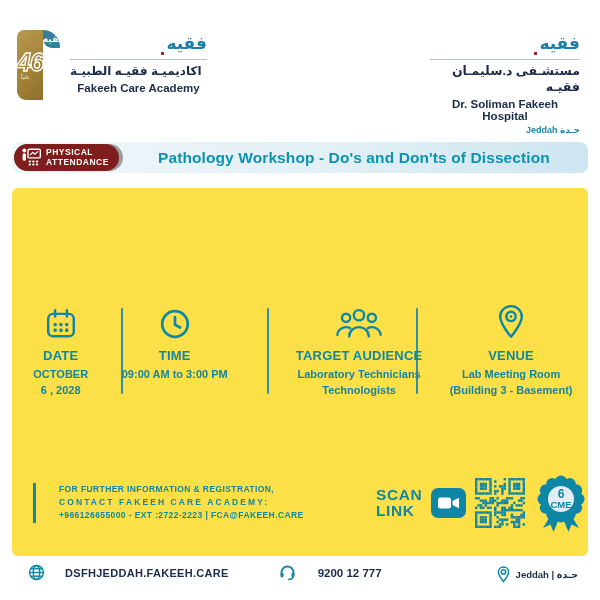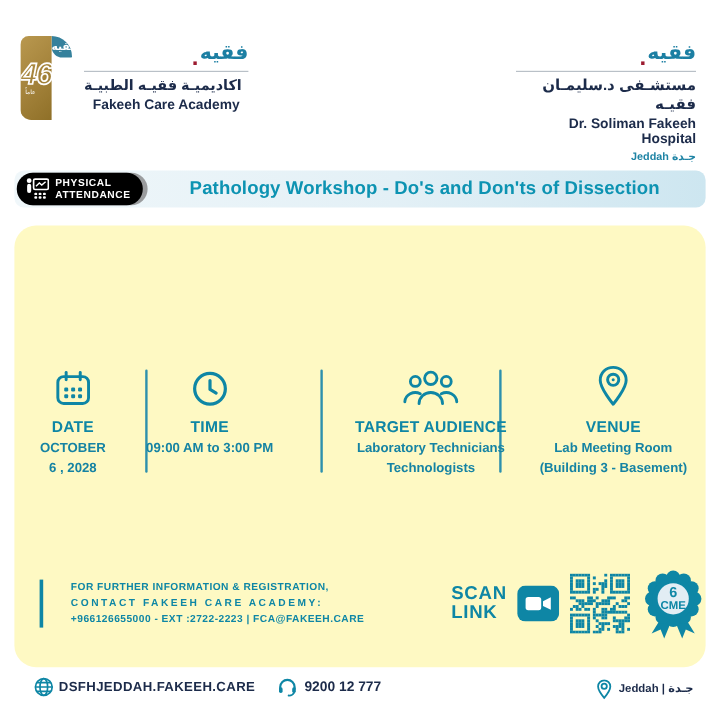--- a/index.html
+++ b/index.html
@@ -20,57 +20,57 @@
   .brand{top:33px;}
   .brand-left{left:70px;width:137px;}
   .brand-right{left:430px;width:150px;text-align:right;}
   .ar-logo{display:flex;align-items:flex-end;justify-content:flex-end;gap:1px;
            color:#1c7fa3;font-size:17px;font-weight:bold;line-height:1.1;height:21px;}
   .ar-logo .dot{color:#9c1b30;font-size:20px;line-height:.55;}
   .brand-divider{border:none;border-top:1px solid #b9c0c7;margin:5px 0 4px 0;}
   .brand-ar{color:#1c2b4a;font-size:12px;font-weight:600;text-align:left;line-height:1.25;}
   .brand-right .brand-ar{text-align:right;font-size:12.5px;}
   .brand-en{color:#1c2b4a;font-size:11.5px;font-weight:bold;margin-top:3px;text-align:center;}
-  .brand-right .brand-en{text-align:right;}
+  .brand-right .brand-en{text-align:center;}
   .brand-city{color:#1f84a5;font-size:9px;font-weight:bold;margin-top:3px;}
 
   
   .title-bar{left:12px;top:142px;width:576px;height:31px;border-radius:8px;
              background:linear-gradient(90deg,#f0f7fa 0%,#e3f0f6 55%,#cde6f0 100%);}
   .att-badge-outer{position:absolute;left:2px;top:2px;height:27px;background:#9a9c9e;
                    border-radius:14px;padding-right:4px;}
-  .att-badge{height:27px;background:#000000;border-radius:14px;display:flex;align-items:center;
+  .att-badge{height:27px;background:#7f1d1d;border-radius:14px;display:flex;align-items:center;
              gap:5px;padding:0 10px 0 7px;}
   .att-badge-text{color:#ffffff;font-weight:800;font-size:8.5px;letter-spacing:.5px;line-height:1.1;}
   .bar-title{position:absolute;left:146px;top:0;height:31px;display:flex;align-items:center;
              color:#0d93b2;font-size:15.5px;font-weight:bold;letter-spacing:.1px;}
 
   
-  .card{left:12px;top:188px;width:576px;height:368px;background:#fef9c3;border-radius:18px;}
+  .card{left:12px;top:188px;width:576px;height:368px;background:#fde047;border-radius:6px;}
   .info-row{position:absolute;left:0;top:110px;width:576px;display:flex;}
   .info-col{display:flex;flex-direction:column;align-items:center;text-align:center;}
   .col-1{width:109px;} .col-2{width:146px;} .col-3{width:168px;margin-left:44px;} .col-4{width:172px;}
   .info-icon{height:42px;display:flex;align-items:flex-end;justify-content:center;}
   .info-label{color:#0e86a5;font-size:13px;font-weight:800;letter-spacing:.2px;margin-top:8px;}
   .info-lines{color:#1583a3;font-size:11px;font-weight:600;line-height:1.45;margin-top:4px;}
   .v-divider{position:absolute;width:2px;background:#2d90ad;top:120px;height:86px;border-radius:1px;}
   .vd1{left:109px;} .vd2{left:255px;} .vd3{left:404px;}
 
   
   .contact{position:absolute;left:21px;top:295px;border-left:3px solid #0e86a5;padding-left:23px;}
   .contact-line{color:#0e86a5;font-size:8.5px;font-weight:800;line-height:1.55;letter-spacing:.4px;}
   .contact-line.spread{letter-spacing:2.1px;}
 
   
   .scan-row{position:absolute;left:364px;top:286px;height:58px;display:flex;align-items:center;gap:9px;}
   .scan-label{color:#0e86a5;font-size:15.5px;font-weight:700;line-height:1.05;letter-spacing:.6px;}
 
   
   .footer{left:0;top:564px;width:600px;height:26px;}
-  .footer-left{position:absolute;left:28px;top:0;display:flex;align-items:center;gap:4px;}
+  .footer-left{position:absolute;left:28px;top:0;display:flex;align-items:center;gap:20px;}
   .footer-right{position:absolute;right:22px;top:2px;display:flex;align-items:center;gap:6px;justify-content:center;}
   .footer-text{color:#1c2b4a;font-size:11px;font-weight:bold;letter-spacing:.3px;}
   .footer-phone{color:#1c2b4a;font-size:11.5px;font-weight:bold;margin-left:2px;}
   .footer-loc{color:#1c2b4a;font-size:9.5px;font-weight:600;}
   .gap-lg{width:10px;}
 </style>
 </head>
 <body>
 
 <div class="abs badge46">

